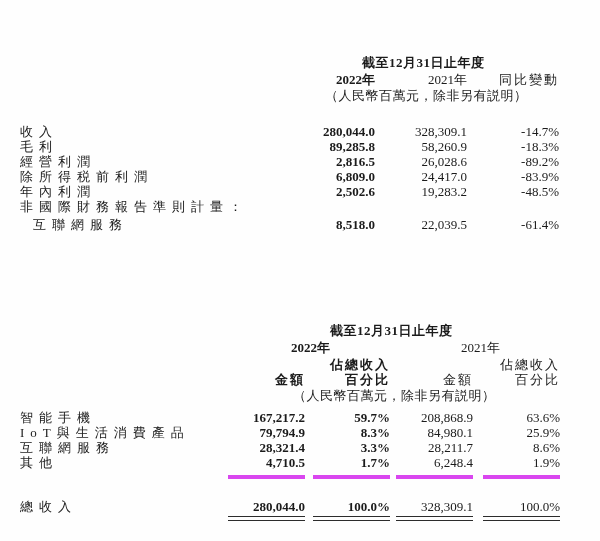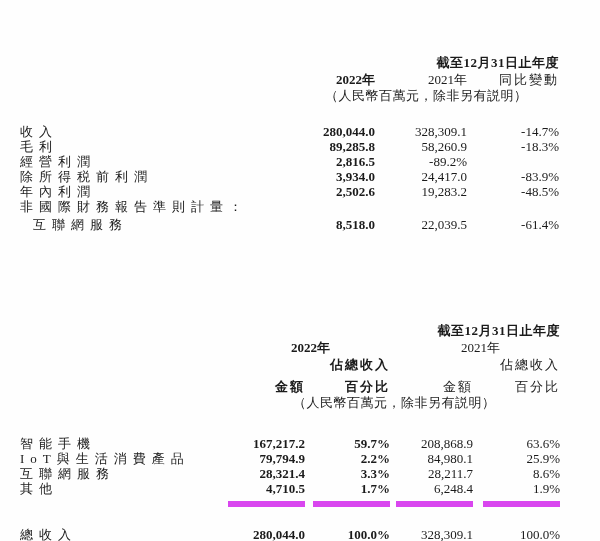--- a/index.html
+++ b/index.html
@@ -1,21 +1,21 @@
 <!DOCTYPE html>
 <html><head>
 <meta charset="utf-8">
 <style>
   html,body { margin:0; padding:0; background:#ffffff; }
   .page {
     position:relative; width:600px; height:541px; background:#fefefe;
     font-family:"Liberation Serif","DejaVu Serif",serif;
     font-size:13px; line-height:15px; color:#1b1b1b; overflow:hidden;
   }
-  .b { font-weight:bold;text-align:right; }
+  .b { font-weight:bold; }
   .num { text-align:right; white-space:nowrap; }
   .lbl { letter-spacing:6px; white-space:nowrap; }
   .sp2 { letter-spacing:2px; }
 
   
   .t1 { position:absolute; left:20px; top:55px; width:539px; }
   .t1 .hdr1 { margin-left:342px; letter-spacing:0.5px; white-space:nowrap; }
   .t1g { display:grid; grid-template-columns:250px 105px 92px 92px; }
   .t1 .hdr2 { margin-top:2px; }
   .t1 .note { margin-left:305px; margin-top:1px; letter-spacing:0.5px; white-space:nowrap; }
@@ -26,26 +26,26 @@
 
   
   .t2 { position:absolute; left:20px; top:323px; width:540px; }
   .t2 .hdr1 { margin-left:310px; letter-spacing:0.5px; white-space:nowrap; }
   .t2 .yearRow, .t2 .shareRow { position:relative; height:15px; margin-top:2px; }
   .t2 .yearRow .y2022 { position:absolute; right:230px; top:0; }
   .t2 .yearRow .y2021 { position:absolute; right:60px; top:0; }
   .t2 .shareRow .s1 { position:absolute; right:170px; top:0; }
   .t2 .shareRow .s2 { position:absolute; right:0; top:0; }
   .t2g { display:grid; grid-template-columns:180px 105px 85px 83px 87px; }
-  .t2 .colRow { margin-top:7px; }
+  .t2 .colRow { margin-top:0; }
   .t2 .note { margin-left:273px; margin-top:1px; letter-spacing:0.5px; white-space:nowrap; }
-  .t2 .rows { margin-top:26px; }
+  .t2 .rows { margin-top:7px; }
   .t2 .row { min-height:15px; }
   .cw { width:77px; margin-left:auto; text-align:right; white-space:nowrap; }
-  .row.ruled .cw { border-bottom:6px solid #d946ef; padding-bottom:5px; }
+  .row.ruled .cw { border-bottom:4px solid #d946ef; padding-bottom:5px; }
   .row.total { margin-top:20px; }
   .dl { height:3px; border-top:1px solid #2c2c2c; border-bottom:1px solid #2c2c2c; margin-top:2px; }
 </style>
 </head>
 <body>
 
 <div class="page">
 
   <div class="t1">
     <div class="hdr1 b">截至12月31日止年度</div>
@@ -68,25 +68,26 @@
       </div>
       <div class="t1g row">
         <div class="lbl">毛利</div>
         <div class="num b">89,285.8</div>
         <div class="num">58,260.9</div>
         <div class="num">-18.3%</div>
       </div>
       <div class="t1g row">
         <div class="lbl">經營利潤</div>
         <div class="num b">2,816.5</div>
+        <div class="num">26,028.6</div>
         <div class="num">-89.2%</div>
       </div>
       <div class="t1g row">
         <div class="lbl">除所得税前利潤</div>
-        <div class="num b">3,934.0</div>
+        <div class="num b">6,809.0</div>
         <div class="num">24,417.0</div>
         <div class="num">-83.9%</div>
       </div>
       <div class="t1g row">
         <div class="lbl">年內利潤</div>
         <div class="num b">2,502.6</div>
         <div class="num">19,283.2</div>
         <div class="num">-48.5%</div>
       </div>
       <div class="t1g row">
@@ -142,21 +143,21 @@
         <div class="num">
             <div class="cw">63.6%</div>
           </div>
       </div>
       <div class="t2g row">
         <div class="lbl">IoT與生活消費產品</div>
         <div class="num">
             <div class="cw b">79,794.9</div>
           </div>
         <div class="num">
-            <div class="cw b">2.2%</div>
+            <div class="cw b">8.3%</div>
           </div>
         <div class="num">
             <div class="cw">84,980.1</div>
           </div>
         <div class="num">
             <div class="cw">25.9%</div>
           </div>
       </div>
       <div class="t2g row">
         <div class="lbl">互聯網服務</div>

